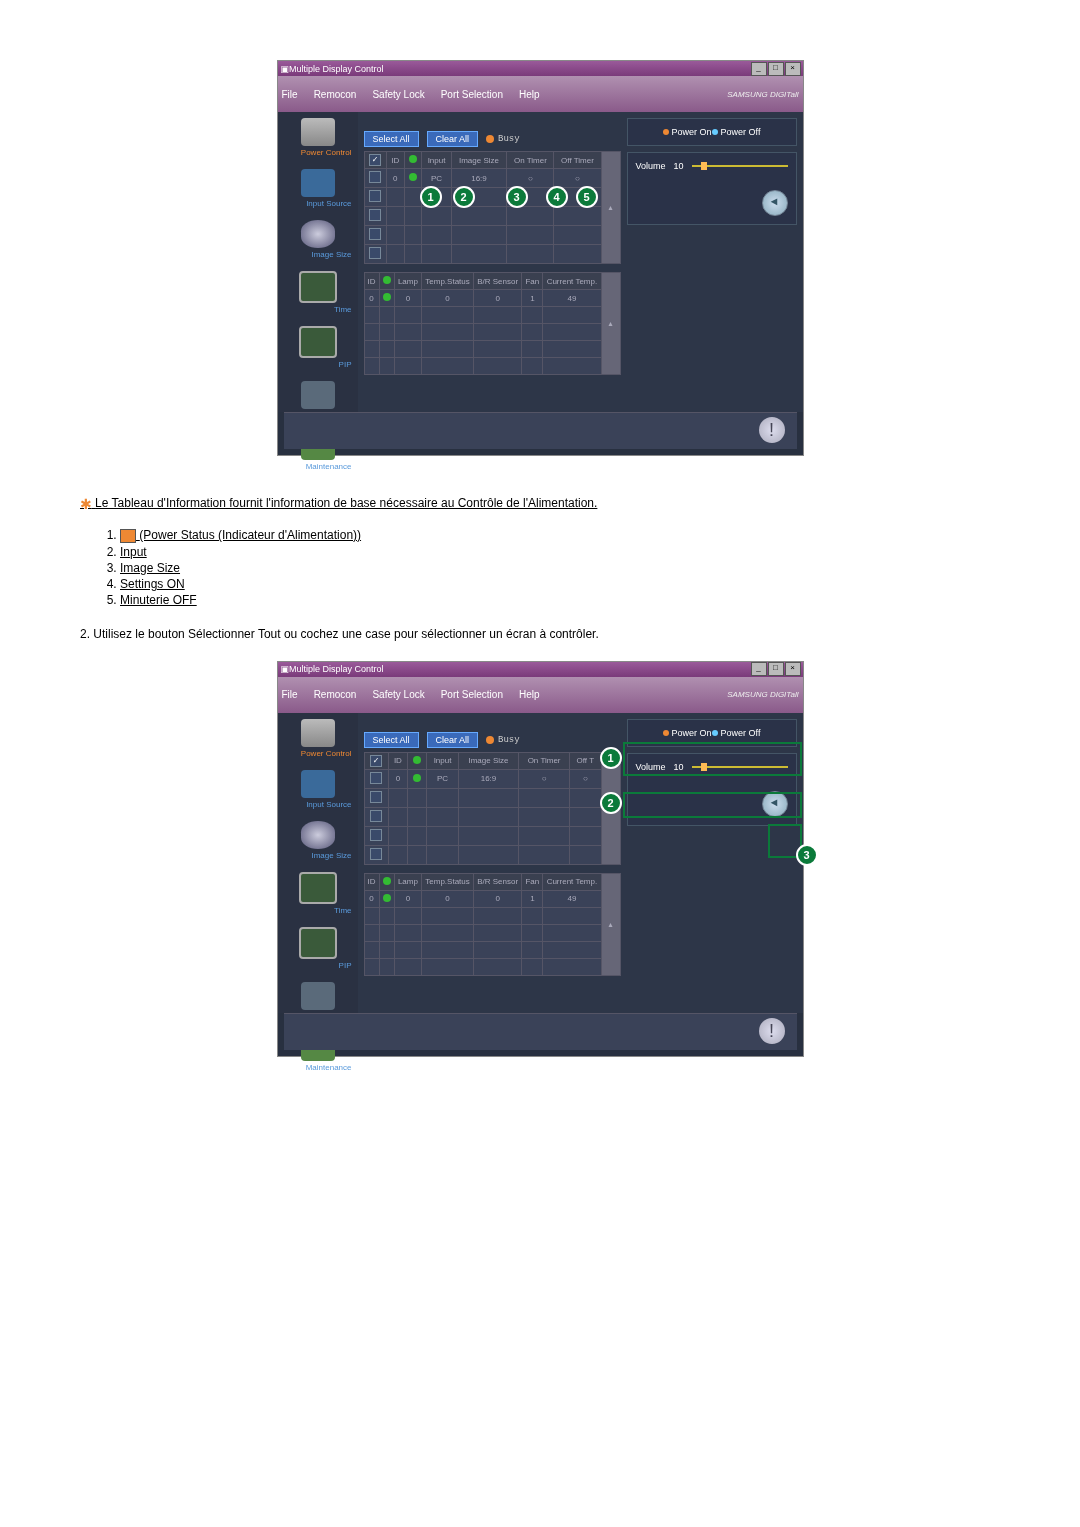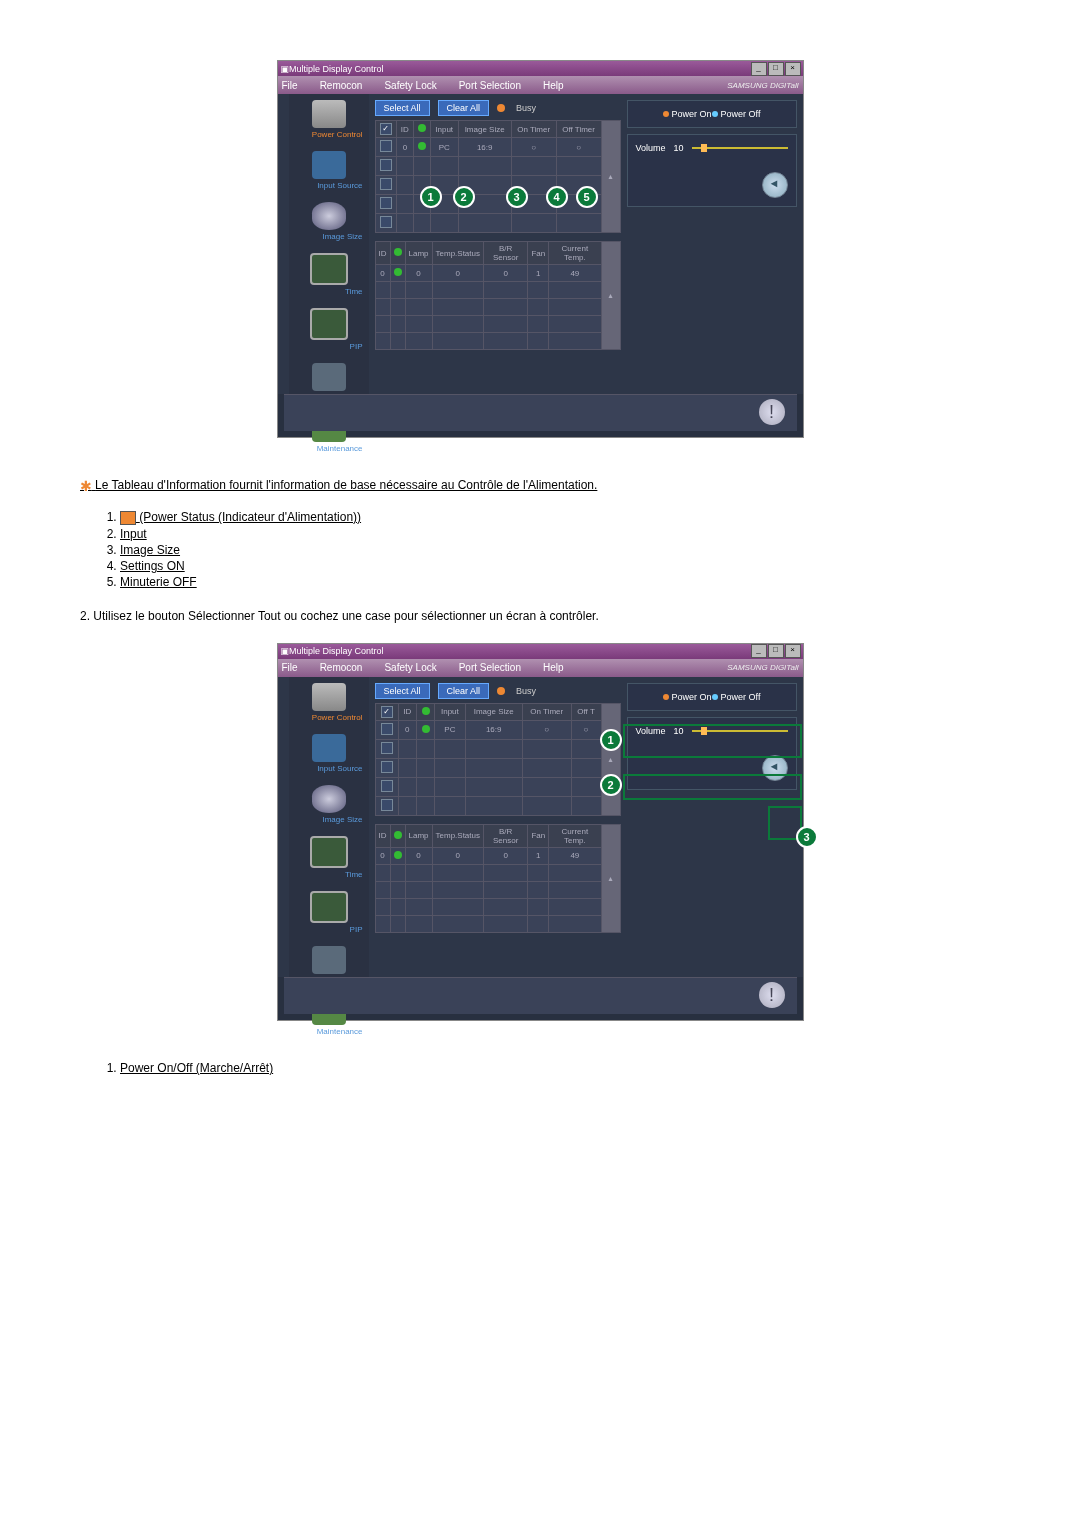--- a/index.html
+++ b/index.html
@@ -1,38 +1,38 @@
 <!DOCTYPE html>
 <html><head>
 <meta charset="utf-8">
 <style>
   body { font-family: Arial, sans-serif; font-size: 12px; margin: 0; padding: 40px 60px; background: #fff; color: #000; }
   .screenshot { width: 525px; margin: 20px auto 40px; border: 1px solid #888; background: #283040; }
   .titlebar { height: 15px; background: linear-gradient(#9a5a9a,#7a3a7a); display: flex; align-items: center; padding: 0 3px; color: #fff; font-size: 9px; position: relative; }
   .titlebar .winicons { position: absolute; right: 2px; display: flex; gap: 1px; }
   .titlebar .wbtn { width: 14px; height: 12px; background: #bbb; border: 1px solid #555; font-size: 8px; line-height: 10px; text-align: center; color: #000; cursor: pointer; }
-  .menubar { background: linear-gradient(#b090b0,#8a5a8a); display: flex; align-items: center; height: 18px; font-size: 10px; color: #fff; padding: 0 4px; gap: 22px; position: relative; text-align: center; }
+  .menubar { background: linear-gradient(#b090b0,#8a5a8a); display: flex; align-items: center; height: 36px; font-size: 10px; color: #fff; padding: 0 4px; gap: 16px; position: relative; text-align: center; }
   .menubar .brand { position: absolute; right: 4px; font-size: 8px; color: #eee; font-style: italic; }
   .content { display: flex; height: 300px; background: #2d3648; }
-  .sidebar { width: 80px; background: #2a3142; margin-left: 11px; }
+  .sidebar { width: 80px; background: #2a3142; }
   .sideitem { text-align: center; padding: 6px 0; }
   .sideitem .icon { width: 34px; height: 28px; margin: 0 auto 2px; background: #556; border-radius: 4px; position: relative; }
   .sideitem .icon.cube { background: linear-gradient(#bbb,#888); }
   .sideitem .icon.blueblock { background: #3a6a9a; }
   .sideitem .icon.oval { background: radial-gradient(#ccd,#557); border-radius: 50% / 40%; }
   .sideitem .icon.monitor { background: #3a5a3a; border: 2px solid #aaa; }
   .sideitem .icon.gear { background: #5a6a7a; }
   .sideitem .icon.brush { background: #584; }
   .sideitem .label { font-size: 8px; color: #5a9adb; text-align: right; padding-right: 6px; }
   .sideitem.active .label { color: #e83; }
   .main { flex: 1; padding: 6px; display: flex; gap: 6px; }
-  .tables { flex: 1; }
+  .tables { flex: 1; margin-top: 13px; }
   .toolbar { display: flex; align-items: center; gap: 8px; margin-bottom: 4px; }
   .selbtn { background: #3a6aba; color: #fff; font-size: 9px; padding: 2px 8px; border: 1px solid #6af; cursor: pointer; }
-  .busy { display: flex; align-items: center; font-size: 9px; color: #ccc; gap: 11px; }
+  .busy { display: flex; align-items: center; font-size: 9px; color: #ccc; gap: 4px; font-family: Liberation Mono, monospace; }
   .busy .dot { width: 8px; height: 8px; border-radius: 50%; background: #e83; }
   table { width: 100%; border-collapse: collapse; font-size: 8px; background: #3a4258; color: #aab; }
   th, td { border: 1px solid #556; padding: 2px 3px; text-align: center; height: 12px; }
   th { background: #3a4050; font-weight: normal; }
   .chk { width: 10px; height: 10px; background: #3a4a6a; border: 1px solid #789; display: inline-block; }
   .chk.checked::after { content: "✓"; color: #fff; font-size: 8px; }
   .led { width: 8px; height: 8px; border-radius: 50%; background: #3b3; display: inline-block; }
   .scroll { background: #667; width: 12px; }
   .panel { width: 170px; position: relative; }
   .panel .box { background: #2a3248; border: 1px solid #456; padding: 8px; margin-bottom: 6px; }
@@ -484,16 +484,13 @@
 
   <div class="callout-box" style="left:345px; top:80px; width:175px; height:30px;"></div>
   <div class="callout" style="left:322px; top:85px;">1</div>
   <div class="callout-box" style="left:345px; top:130px; width:175px; height:22px;"></div>
   <div class="callout" style="left:322px; top:130px;">2</div>
   <div class="callout-box" style="left:490px; top:162px; width:30px; height:30px;"></div>
   <div class="callout" style="left:518px; top:182px;">3</div>
 </div>
 
 <div class="doc-text">
-  <ol class="doclist">
-    <li>Power On/Off (Marche/Arrêt)</li>
-  </ol>
 </div>
 
 </body></html>

